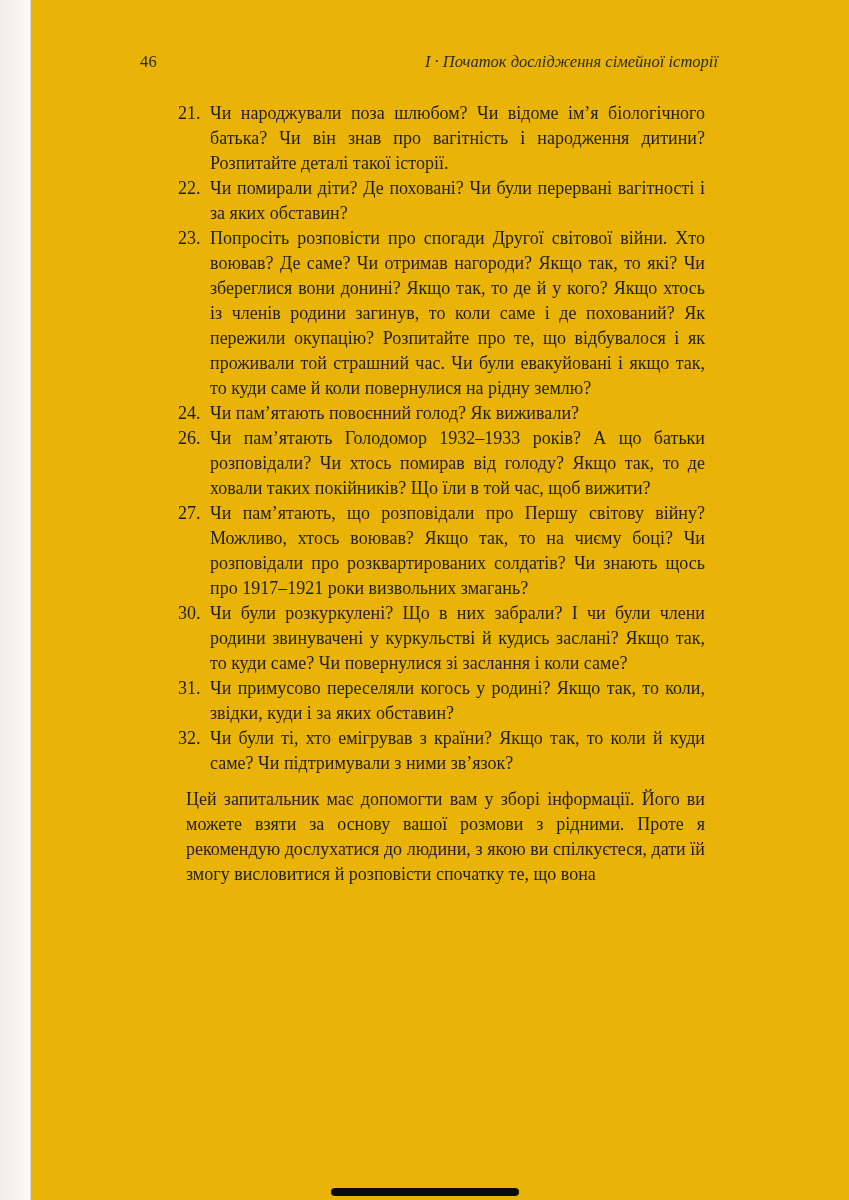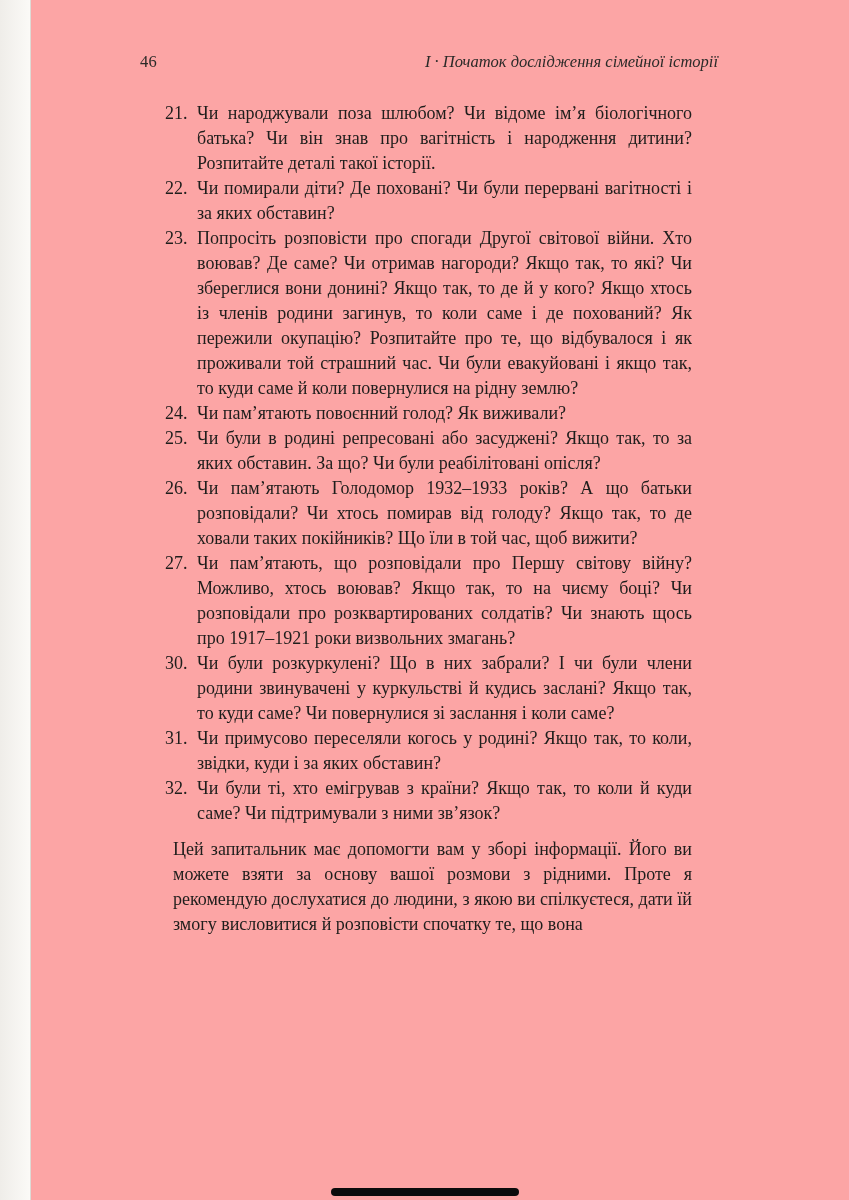--- a/index.html
+++ b/index.html
@@ -5,21 +5,21 @@
   html, body { margin: 0; padding: 0; }
   body {
     background: #e9e7e3;
     font-family: "Liberation Serif", "DejaVu Serif", serif;
   }
   .page {
     position: relative;
     width: 849px;
     height: 1200px;
     margin: 0 auto;
-    background: #fca5a5;
+    background: #eab308;
     color: #1f1e1c;
     overflow: hidden;
   }
   
   .edge-shade {
     position: absolute;
     left: 0; top: 0; bottom: 0;
     width: 30px;
     background: linear-gradient(to right, #efede9, #fbfaf7);
   }
@@ -38,21 +38,21 @@
     justify-content: space-between;
     align-items: baseline;
     font-size: 16.5px;
     color: #2b2a28;
   }
   .page-num { font-style: normal; letter-spacing: 0.3px; }
   .running-title { font-style: italic; text-align: center; }
   main.text-block {
     position: absolute;
     top: 101px;
-    left: 165px;
+    left: 178px;
     width: 527px;
     font-size: 18px;
     line-height: 25px;
   }
   .q-list { margin: 0; padding: 0; list-style: none; }
   .q-item { display: flex; }
   .q-num {
     flex: 0 0 32px;
     width: 32px;
   }
@@ -102,24 +102,20 @@
       </li>
       <li class="q-item">
         <span class="q-num">23.</span>
         <span class="q-text">Попросіть розповісти про спогади Другої світової війни. Хто воював? Де саме? Чи отримав нагороди? Якщо так, то які? Чи збереглися вони донині? Якщо так, то де й у кого? Якщо хтось із членів родини загинув, то коли саме і де похований? Як пережили окупацію? Розпитайте про те, що відбувалося і як проживали той страшний час. Чи були евакуйовані і якщо так, то куди саме й коли повернулися на рідну землю?</span>
       </li>
       <li class="q-item">
         <span class="q-num">24.</span>
         <span class="q-text">Чи пам’ятають повоєнний голод? Як виживали?</span>
       </li>
       <li class="q-item">
-        <span class="q-num">25.</span>
-        <span class="q-text">Чи були в родині репресовані або засуджені? Якщо так, то за яких обставин. За що? Чи були реабілітовані опісля?</span>
-      </li>
-      <li class="q-item">
         <span class="q-num">26.</span>
         <span class="q-text">Чи пам’ятають Голодомор 1932–1933 років? А що батьки розповідали? Чи хтось помирав від голоду? Якщо так, то де ховали таких покійників? Що їли в той час, щоб вижити?</span>
       </li>
       <li class="q-item">
         <span class="q-num">27.</span>
         <span class="q-text">Чи пам’ятають, що розповідали про Першу світову війну? Можливо, хтось воював? Якщо так, то на чиєму боці? Чи розповідали про розквартированих солдатів? Чи знають щось про 1917–1921 роки визвольних змагань?</span>
       </li>
       <li class="q-item">
         <span class="q-num">30.</span>
         <span class="q-text">Чи були розкуркулені? Що в них забрали? І чи були члени родини звинувачені у куркульстві й кудись заслані? Якщо так, то куди саме? Чи повернулися зі заслання і коли саме?</span>

